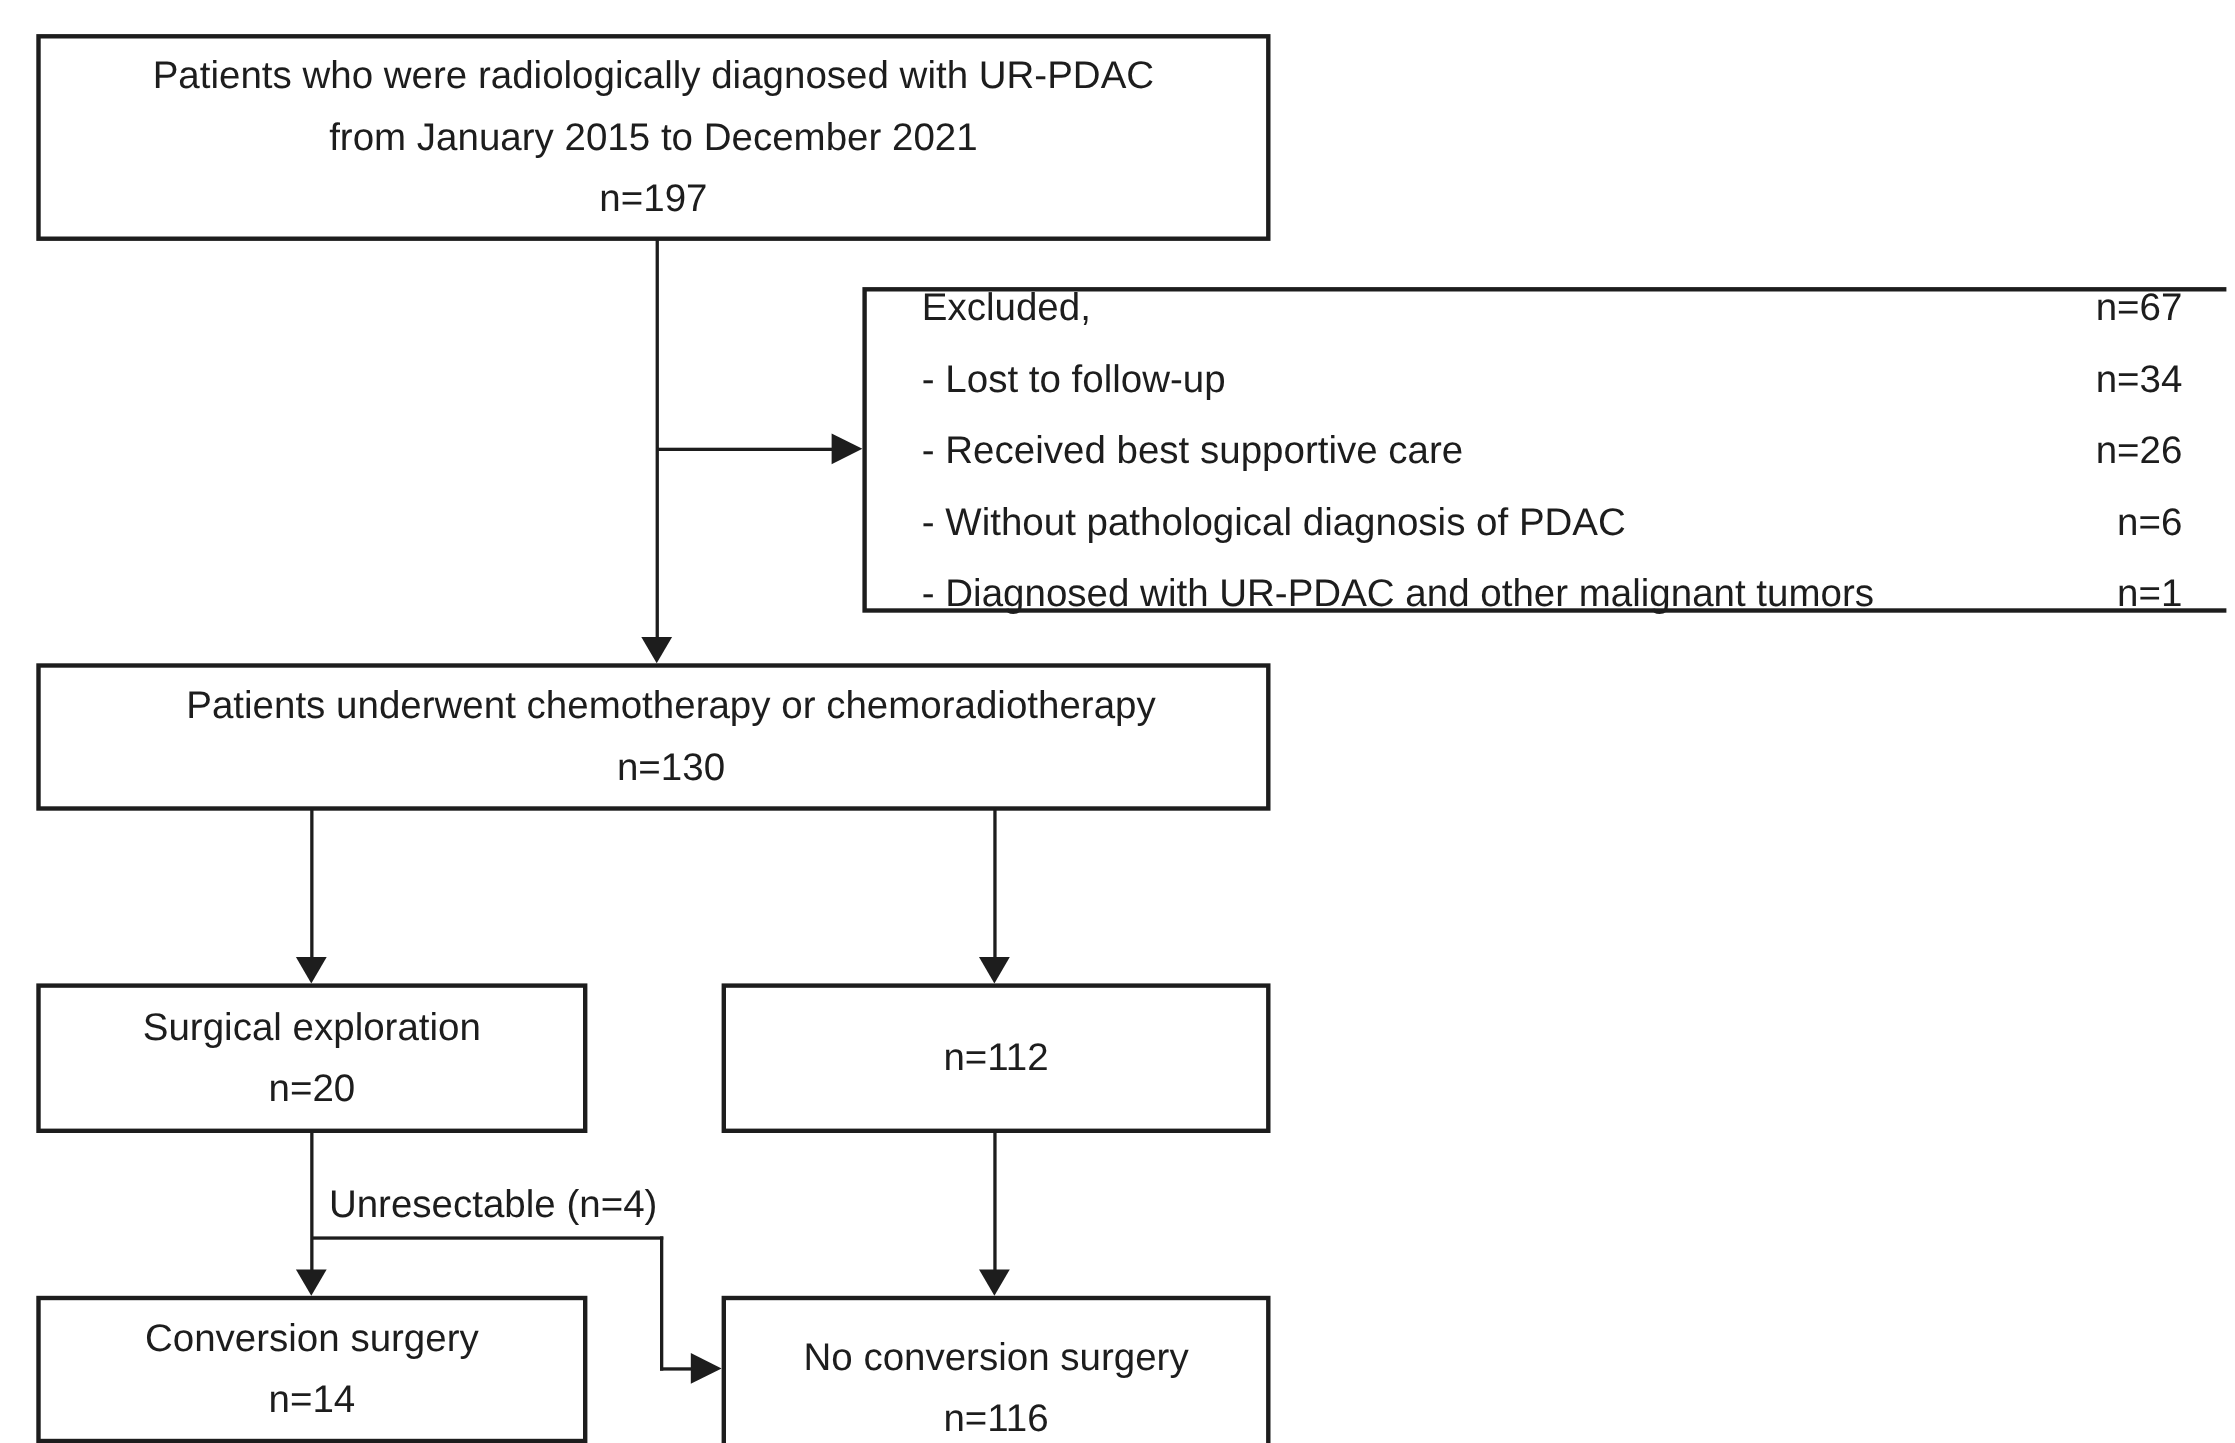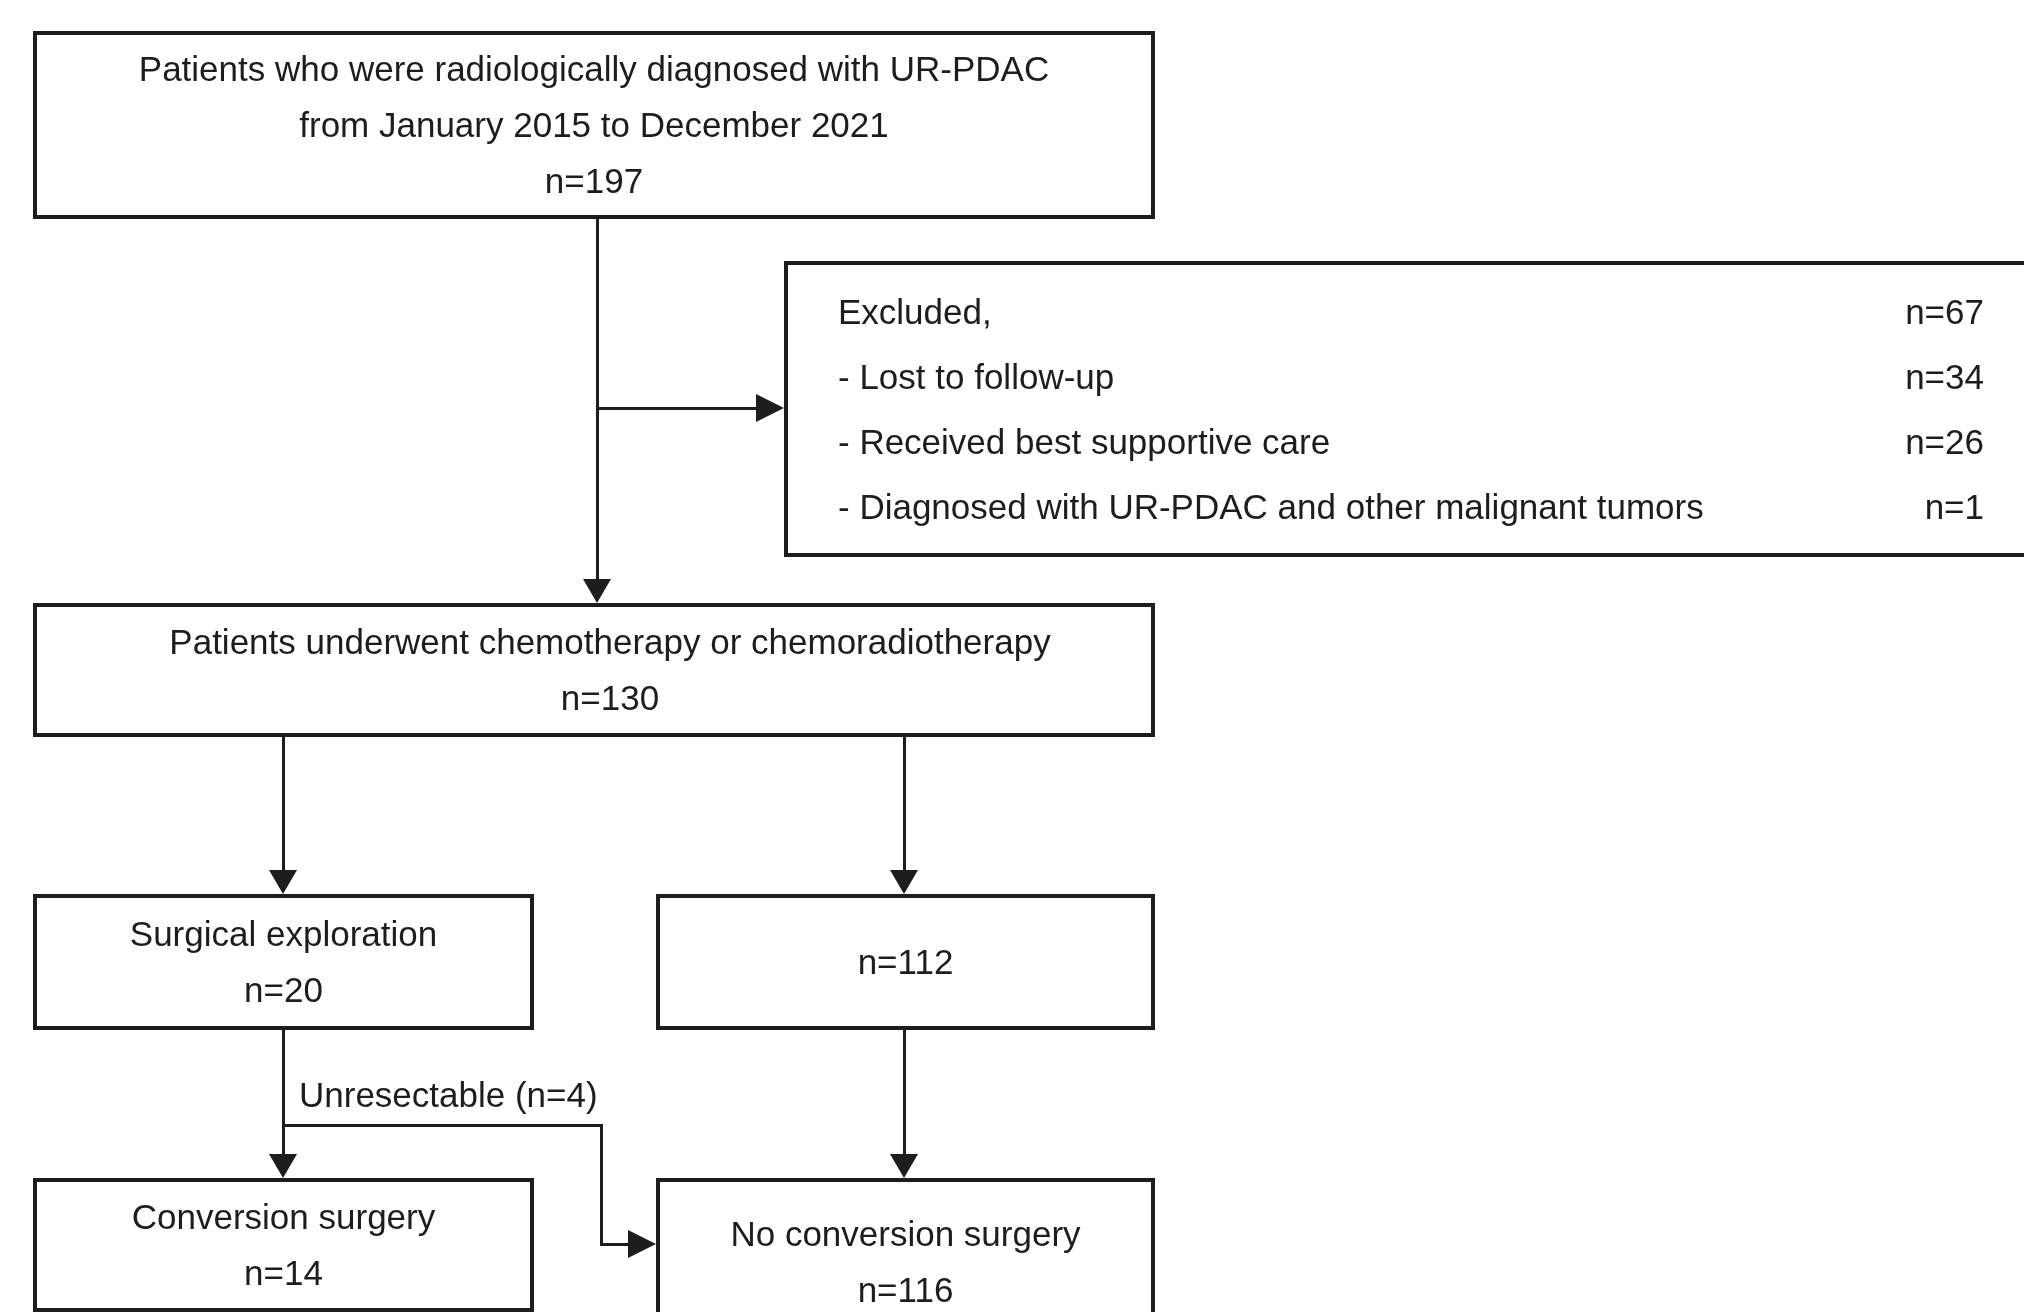--- a/index.html
+++ b/index.html
@@ -77,20 +77,24 @@
     </div>
     <div class="xrow">
       <span>- Lost to follow-up</span>
       <span>n=34</span>
     </div>
     <div class="xrow">
       <span>- Received best supportive care</span>
       <span>n=26</span>
     </div>
     <div class="xrow">
+      <span>- Without pathological diagnosis of PDAC</span>
+      <span>n=6</span>
+    </div>
+    <div class="xrow">
       <span>- Diagnosed with UR-PDAC and other malignant tumors</span>
       <span>n=1</span>
     </div>
   </div>
 
   <div class="box center" style="left:17px;top:587px;width:1122px;height:134px;padding-left:32px;">
     <div class="tline">Patients underwent chemotherapy or chemoradiotherapy</div>
     <div class="tline">n=130</div>
   </div>
 

